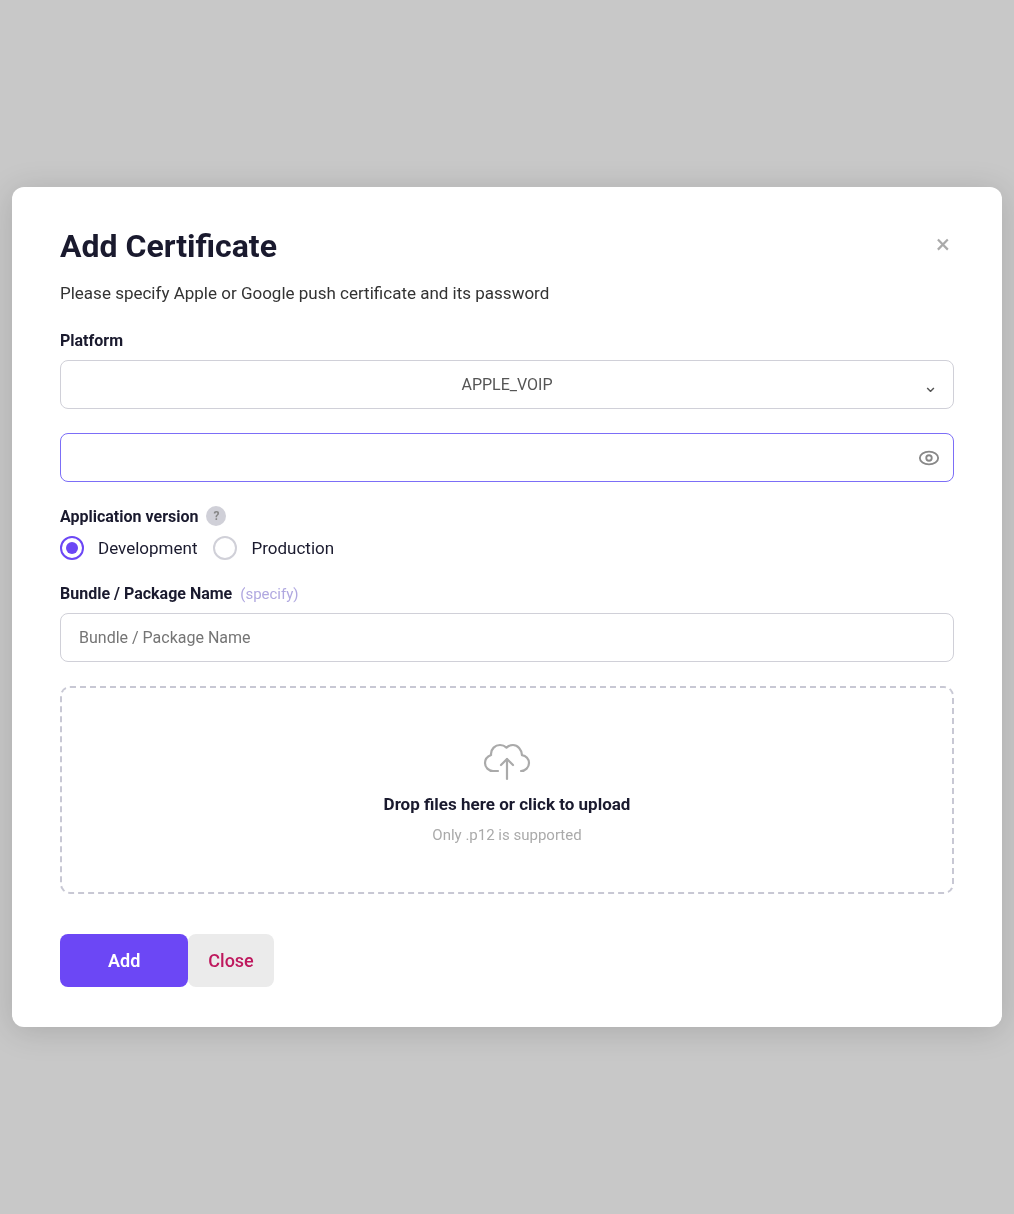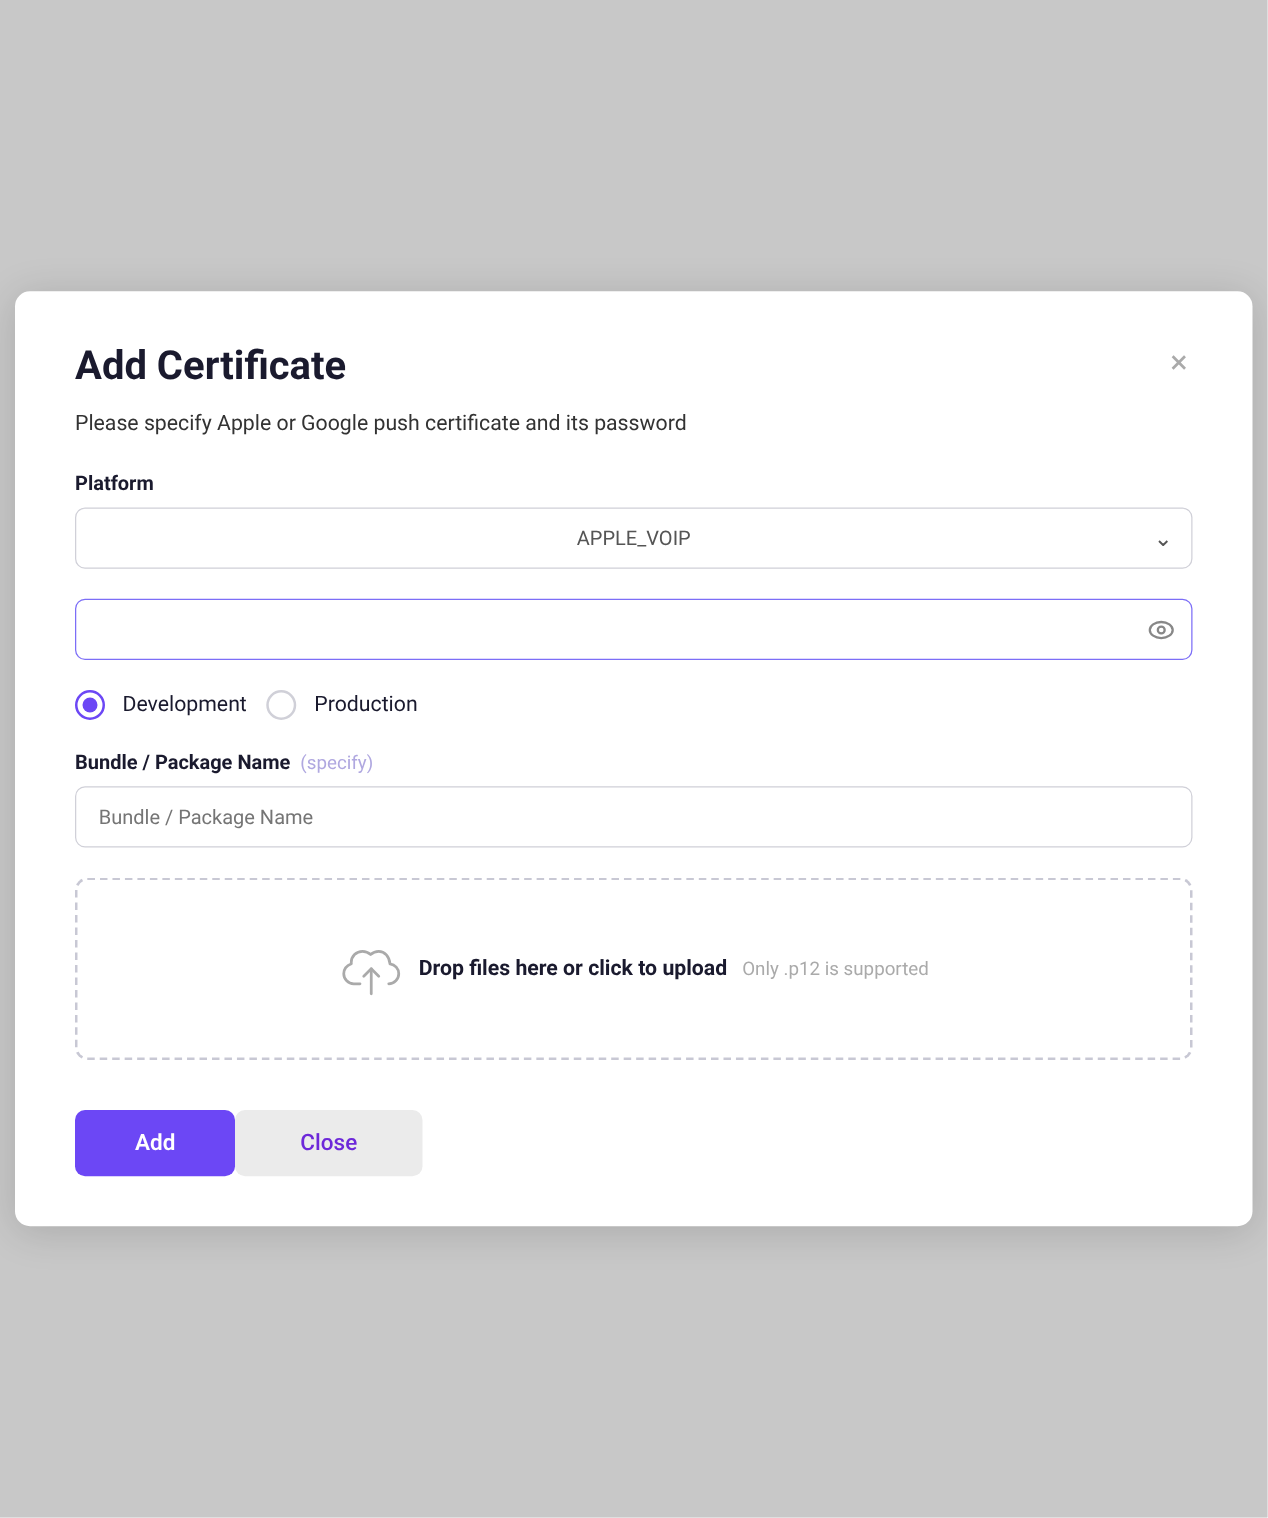--- a/index.html
+++ b/index.html
@@ -227,21 +227,21 @@
       font-size: 15px;
       color: #b0a8e0;
       font-weight: 400;
     }
 
     .upload-area {
       border: 2px dashed #c8c8d4;
       border-radius: 10px;
       padding: 48px 20px;
       display: flex;
-      flex-direction: row;
+      flex-direction: column;
       align-items: center;
       justify-content: center;
       gap: 12px;
       cursor: pointer;
       background: #fff;
       margin-bottom: 32px;
     }
 
     .upload-main-text {
       font-size: 17px;
@@ -266,24 +266,24 @@
       border: none;
       border-radius: 8px;
       padding: 16px 48px;
       font-size: 18px;
       font-weight: 600;
       cursor: pointer;
     }
 
     .btn-close {
       background: #ebebeb;
-      color: #6d28d9;
+      color: #be185d;
       border: none;
       border-radius: 8px;
-      padding: 16px 52px;
+      padding: 16px 20px;
       font-size: 18px;
       font-weight: 500;
       cursor: pointer;
     }
 
     
     .upload-svg {
       width: 52px;
       height: 46px;
     }
@@ -321,20 +321,26 @@
         <button class="eye-btn">
           <svg width="22" height="22" viewBox="0 0 24 24" fill="none" stroke="#888" stroke-width="2" stroke-linecap="round" stroke-linejoin="round">
             <ellipse cx="12" cy="12" rx="10" ry="7"></ellipse>
             <circle cx="12" cy="12" r="3"></circle>
           </svg>
         </button>
       </div>
     </div>
 
     <div class="form-group">
+      <div class="form-label-row">
+        <span class="form-label">Application version</span>
+        <div class="help-icon">
+          <span>?</span>
+        </div>
+      </div>
       <div class="radio-group">
         <label class="radio-label">
           <div class="radio-custom selected">
             <div class="radio-inner"></div>
           </div>
           <span>Development</span>
         </label>
         <label class="radio-label">
           <div class="radio-custom"></div>
           <span>Production</span>

